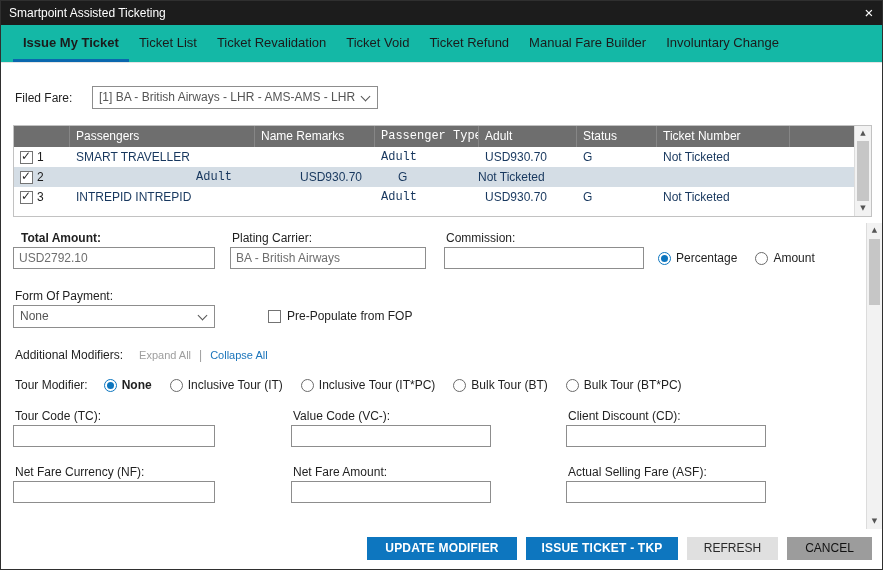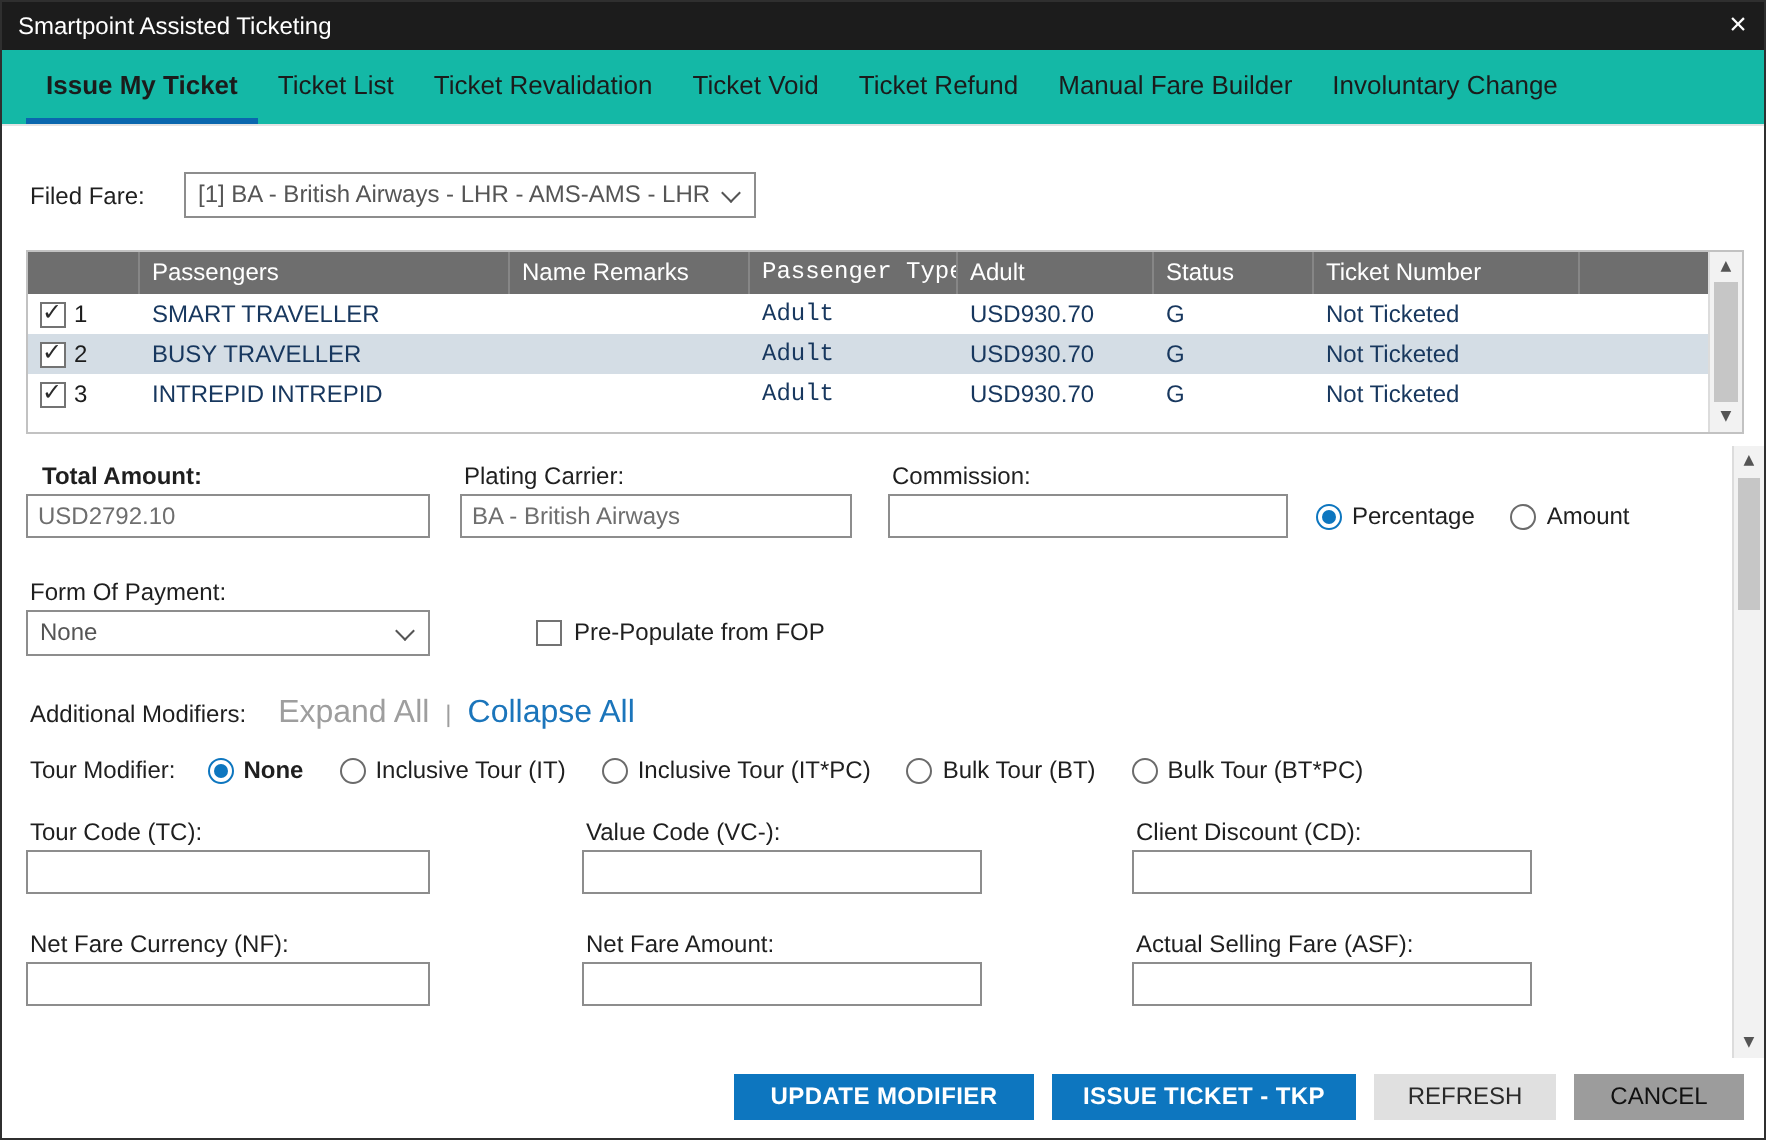--- a/index.html
+++ b/index.html
@@ -105,21 +105,21 @@
   .radio-opt { display:flex; align-items:center; margin-right:18px; }
   .radio-opt .radio { margin-right:5px; }
   .radio-lbl { font-size:12px; color:#1f1f1f; white-space:nowrap; }
   .radio-lbl.sel { font-weight:bold; }
 
   .cbx-row { position:absolute; display:flex; align-items:center; }
   .cbx-row .cb { margin-right:6px; }
 
   
   .links-row { position:absolute; display:flex; align-items:center; }
-  .link { color:#1b75bb; font-size:16px; }
+  .link { color:#1b75bb; font-size:11px; }
   .link.disabled { color:#9e9e9e; }
   .link-sep { color:#9e9e9e; margin:0 8px; }
 
   
   .btn {
     position:absolute; height:23px; border:none; font-family:"Liberation Sans", sans-serif;
     font-size:12px; text-align:center; cursor:default; line-height:23px; padding:0;
   }
   .btn.primary { background:#0d76bf; color:#fff; font-weight:bold; letter-spacing:.2px; }
   .btn.light   { background:#e0e0e0; color:#2a2a2a; }
@@ -192,21 +192,20 @@
         <div class="td c7"></div>
       </div>
 
       <div class="tr selected">
         <div class="td c0 cell-check">
           <span class="cb">
               <span class="check-glyph">✓</span>
             </span>
           <span class="rownum">2</span>
         </div>
-        <div class="td c1">BUSY TRAVELLER</div>
         <div class="td c2"></div>
         <div class="td c3">Adult</div>
         <div class="td c4">USD930.70</div>
         <div class="td c5">G</div>
         <div class="td c6">Not Ticketed</div>
         <div class="td c7"></div>
       </div>
 
       <div class="tr">
         <div class="td c0 cell-check">

